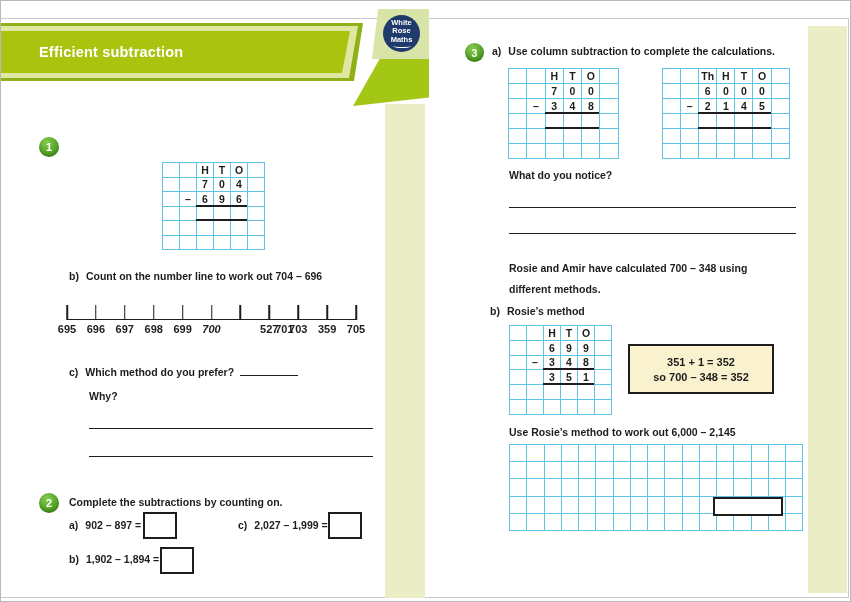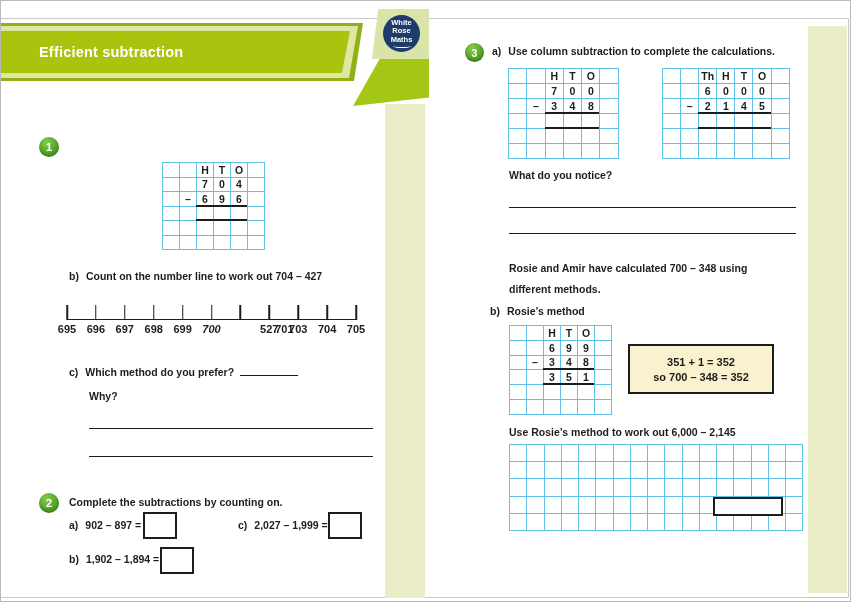--- a/index.html
+++ b/index.html
@@ -153,21 +153,21 @@
             <td style="width: 17px; height: 14.5px; min-width: 17px;"></td>
             <td style="width: 17px; height: 14.5px; min-width: 17px;"></td>
           </tr>
         </tbody>
       </table>
       <div class="grid-underline" style="left: 34px; top: 42.5px; width: 51px;"></div>
       <div class="grid-underline" style="left: 34px; top: 57px; width: 51px;"></div>
     </div>
 
   <div class="qtext" style="left:68px; top:269px;">
-    <span class="prefix">b)</span><span>Count on the number line to work out 704 – 427</span>
+    <span class="prefix">b)</span><span>Count on the number line to work out 704 – 696</span>
   </div>
 
   <div class="numline" style="left:66px; top:301px; width:289px; height:40px;">
     <div class="nl-line"></div>
   <div class="nl-tick" style="left: 0%;"></div>
       <div class="nl-label" style="left: 0%;">695</div>
       <div class="nl-tick" style="left: 10%;"></div>
       <div class="nl-label" style="left: 10%;">696</div>
       <div class="nl-tick" style="left: 20%;"></div>
       <div class="nl-label" style="left: 20%;">697</div>
@@ -177,21 +177,21 @@
       <div class="nl-label" style="left: 40%;">699</div>
       <div class="nl-tick" style="left: 50%;"></div>
       <div class="nl-label" style="left: 50%; font-style: italic;">700</div>
       <div class="nl-tick" style="left: 60%;"></div>
       <div class="nl-label" style="left: 60%; margin-left: 44px;">701</div>
       <div class="nl-tick" style="left: 70%;"></div>
       <div class="nl-label" style="left: 70%;">527</div>
       <div class="nl-tick" style="left: 80%;"></div>
       <div class="nl-label" style="left: 80%;">703</div>
       <div class="nl-tick" style="left: 90%;"></div>
-      <div class="nl-label" style="left: 90%;">704</div>
+      <div class="nl-label" style="left: 90%;">359</div>
       <div class="nl-tick" style="left: 100%;"></div>
       <div class="nl-label" style="left: 100%;">705</div>
     </div>
 
   <div class="qtext" style="left:68px; top:364px;">
     <span class="prefix">c)</span><span>Which method do you prefer?</span><span class="blankline"></span>
   </div>
 
   <div class="qtext" style="left:88px; top:389px;">Why?</div>
 

